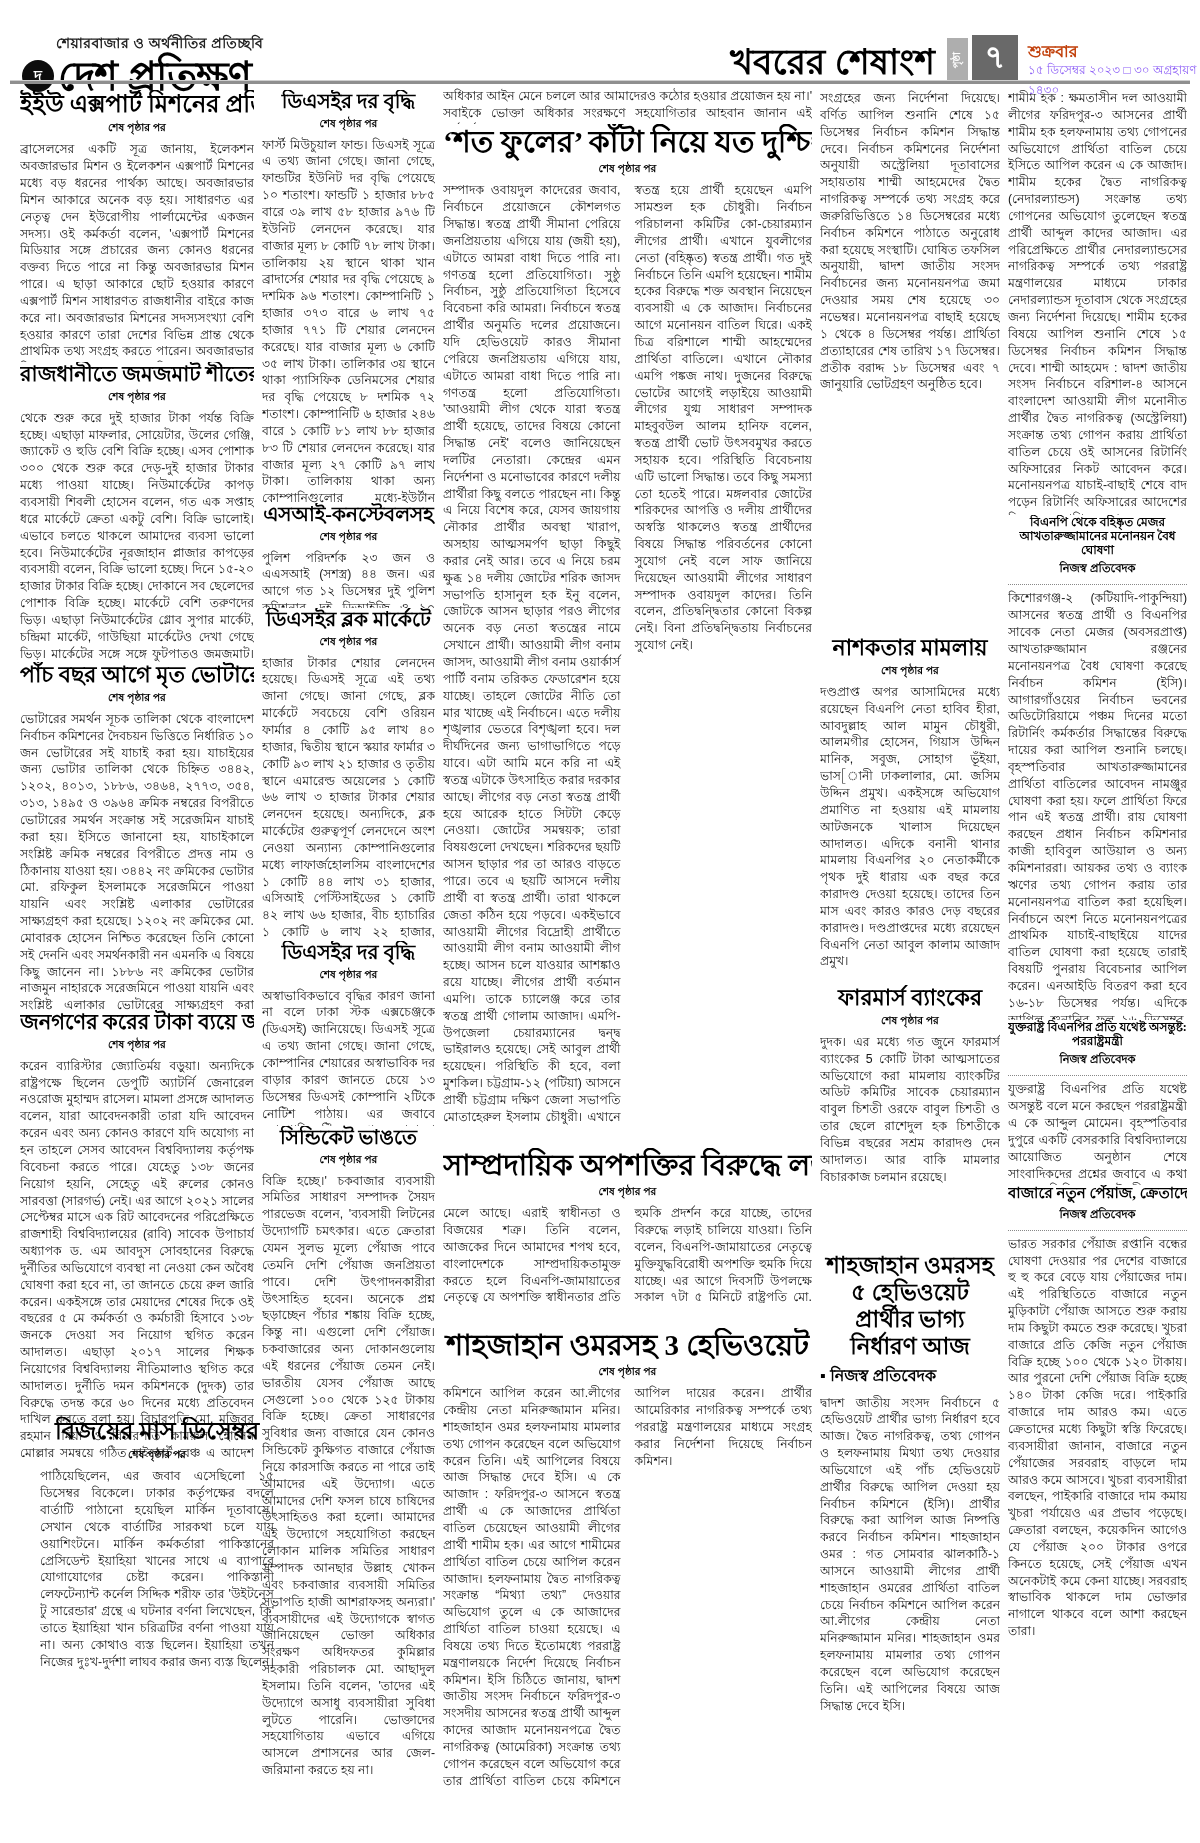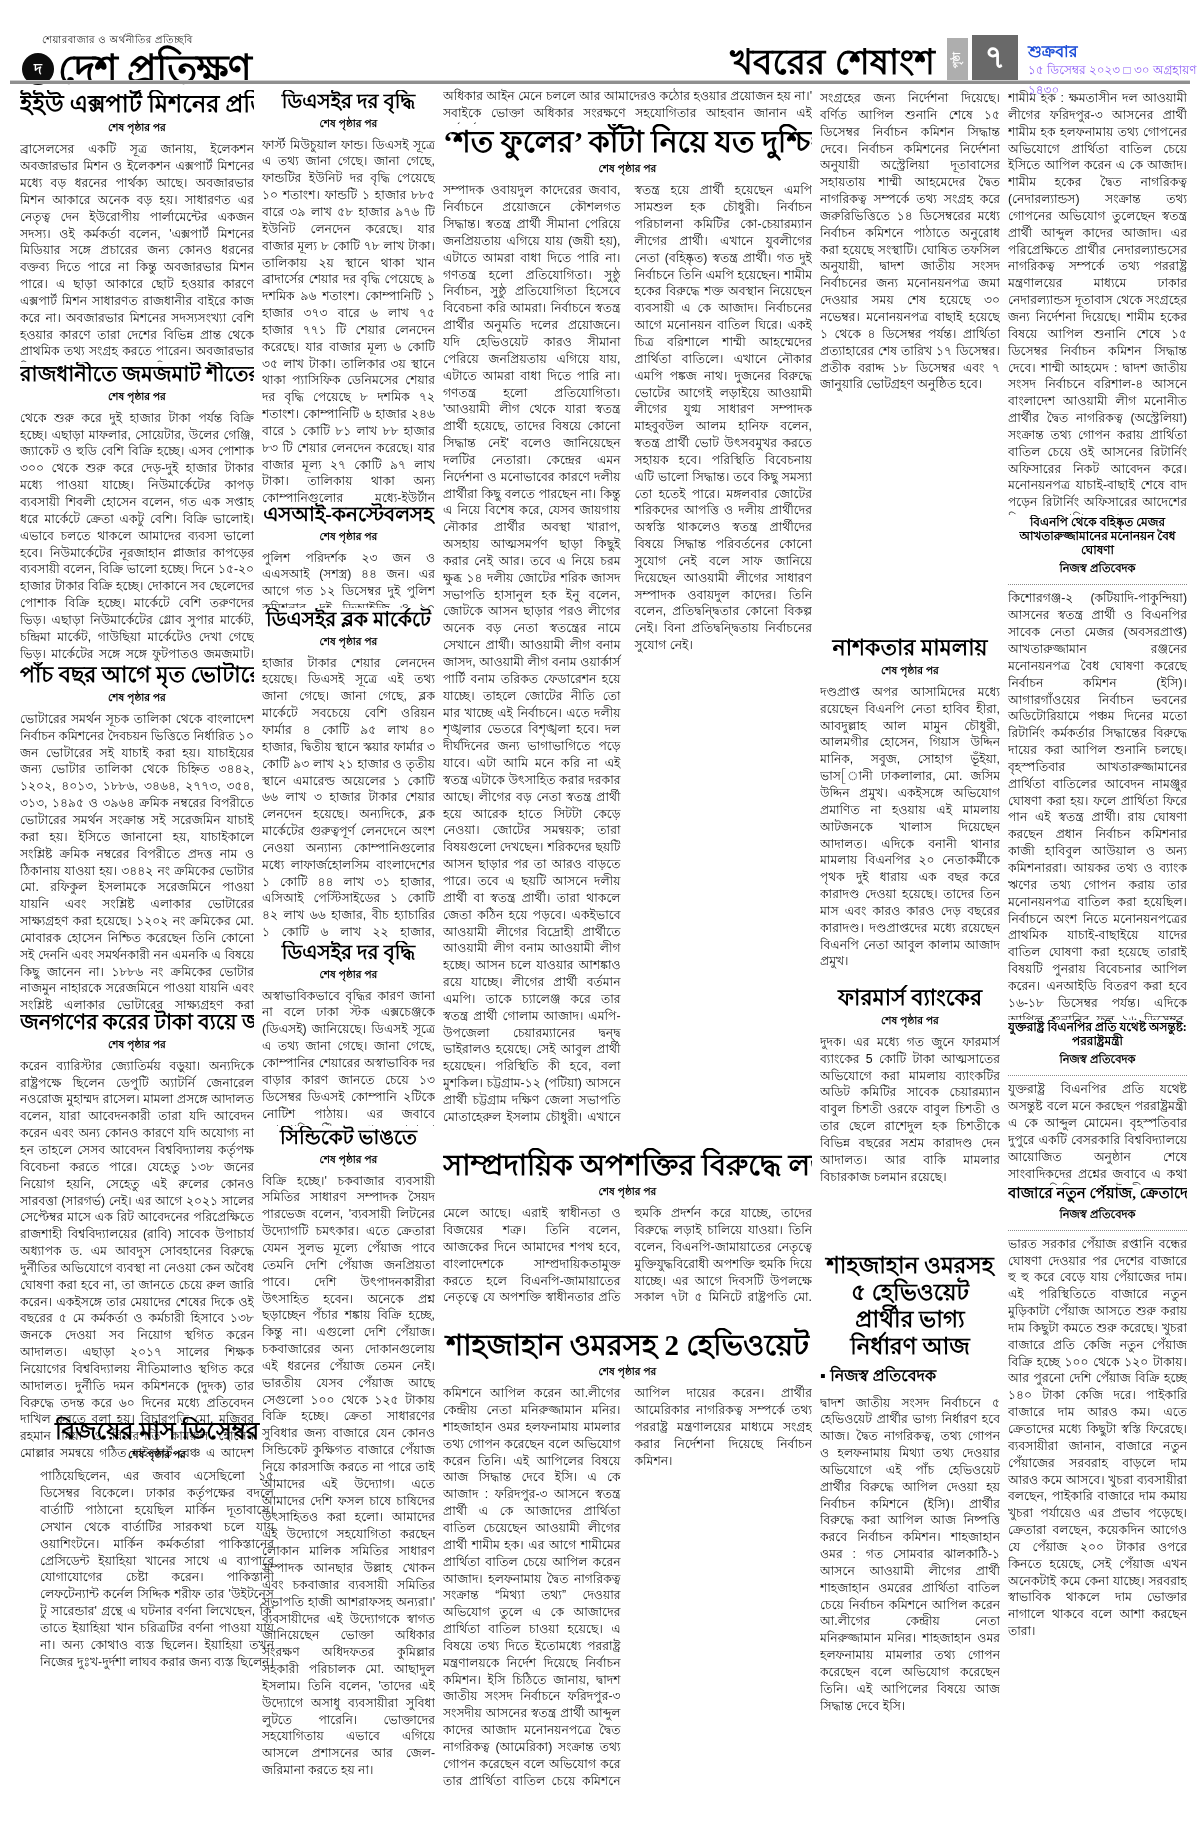--- a/index.html
+++ b/index.html
@@ -3,37 +3,37 @@
 <meta charset="utf-8">
 <style>
   * { margin:0; padding:0; box-sizing:border-box; }
   html,body { background:#ffffff; }
   body {
     width:1200px; height:1843px; position:relative;
     font-family:"Liberation Sans", sans-serif; color:#111; overflow:hidden;
   }
   
   .masthead { position:absolute; left:22px; top:32px; }
-  .tagline  { font-size:10px; font-weight:400; color:#222; margin-left:20px; letter-spacing:.5px; }
+  .tagline  { font-size:14px; font-weight:700; color:#222; margin-left:34px; letter-spacing:.5px; }
   .mast-row { display:flex; align-items:center; gap:4px; }
   .logo     { width:32px; height:32px; background:#0d0d0d; border-radius:50%;
               color:#fff; font-size:15px; font-weight:700; display:flex;
               align-items:center; justify-content:center; }
   .mast-title { font-size:40px; font-weight:900; color:#000; line-height:1; letter-spacing:-1px; }
   .head-rule { position:absolute; left:10px; right:10px; top:80px; height:4px;
                background:#8f8f8f; border-top:1px solid #cfcfcf; }
   .section-title { position:absolute; left:600px; top:44px; width:335px;
                    text-align:right; font-size:35px; font-weight:900; color:#000; line-height:1; }
   .page-label-box { position:absolute; left:947px; top:38px; width:21px; height:45px;
                     background:#aeaeae; color:#fff; display:flex; align-items:center; justify-content:center; }
   .page-label-box span { writing-mode:vertical-rl; transform:rotate(180deg); font-size:10px; font-weight:700; }
   .page-num-box { position:absolute; left:972px; top:35px; width:46px; height:48px;
                   background:#696969; color:#fff; font-size:32px; font-weight:700;
                   display:flex; align-items:center; justify-content:center; }
-  .weekday { position:absolute; left:1028px; top:39px; font-size:16px; font-weight:800; color:#1d4ed8; }
+  .weekday { position:absolute; left:1028px; top:39px; font-size:16px; font-weight:800; color:#c2410c; }
   .dateline { position:absolute; left:1028px; top:61px; font-size:12px; color:#8b5cf6; }
   
   .art { position:absolute; overflow:hidden; }
   .hl  { font-weight:800; text-align:center; line-height:1.18; color:#000;
          font-family:"Liberation Serif", serif; }
   .one { white-space:nowrap; }
   .tag { font-size:10.5px; font-weight:700; text-align:center; padding:2px 0 4px; color:#000; }
   .bd  { font-size:12.3px; line-height:1.37; text-align:justify; color:#151515; }
   .cols2 .bd { column-count:2; column-gap:14px; column-fill:auto; }
   .byline-c { font-size:11.5px; font-weight:700; text-align:center; color:#000;
@@ -135,21 +135,21 @@
   <div class="bd" style="height:944px;">সম্পাদক ওবায়দুল কাদেরের জবাব, নির্বাচনে প্রয়োজনে কৌশলগত সিদ্ধান্ত। স্বতন্ত্র প্রার্থী সীমানা পেরিয়ে জনপ্রিয়তায় এগিয়ে যায় (জয়ী হয়), এটাতে আমরা বাধা দিতে পারি না। গণতন্ত্র হলো প্রতিযোগিতা। সুষ্ঠু নির্বাচন, সুষ্ঠু প্রতিযোগিতা হিসেবে বিবেচনা করি আমরা। নির্বাচনে স্বতন্ত্র প্রার্থীর অনুমতি দলের প্রয়োজনে। যদি হেভিওয়েট কারও সীমানা পেরিয়ে জনপ্রিয়তায় এগিয়ে যায়, এটাতে আমরা বাধা দিতে পারি না। গণতন্ত্র হলো প্রতিযোগিতা। 'আওয়ামী লীগ থেকে যারা স্বতন্ত্র প্রার্থী হয়েছে, তাদের বিষয়ে কোনো সিদ্ধান্ত নেই' বলেও জানিয়েছেন দলটির নেতারা। কেন্দ্রের এমন নির্দেশনা ও মনোভাবের কারণে দলীয় প্রার্থীরা কিছু বলতে পারছেন না। কিন্তু এ নিয়ে বিশেষ করে, যেসব জায়গায় নৌকার প্রার্থীর অবস্থা খারাপ, অসহায় আত্মসমর্পণ ছাড়া কিছুই করার নেই আর। তবে এ নিয়ে চরম ক্ষুব্ধ ১৪ দলীয় জোটের শরিক জাসদ সভাপতি হাসানুল হক ইনু বলেন, জোটকে আসন ছাড়ার পরও লীগের অনেক বড় নেতা স্বতন্ত্রের নামে সেখানে প্রার্থী। আওয়ামী লীগ বনাম জাসদ, আওয়ামী লীগ বনাম ওয়ার্কার্স পার্টি বনাম তরিকত ফেডারেশন হয়ে যাচ্ছে। তাহলে জোটের নীতি তো মার খাচ্ছে এই নির্বাচনে। এতে দলীয় শৃঙ্খলার ভেতরে বিশৃঙ্খলা হবে। দল দীর্ঘদিনের জন্য ভাগাভাগিতে পড়ে যাবে। এটা আমি মনে করি না এই স্বতন্ত্র এটাকে উৎসাহিত করার দরকার আছে। লীগের বড় নেতা স্বতন্ত্র প্রার্থী হয়ে আরেক হাতে সিটটা কেড়ে নেওয়া। জোটের সমন্বয়ক; তারা বিষয়গুলো দেখছেন। শরিকদের ছয়টি আসন ছাড়ার পর তা আরও বাড়তে পারে। তবে এ ছয়টি আসনে দলীয় প্রার্থী বা স্বতন্ত্র প্রার্থী। তারা থাকলে জেতা কঠিন হয়ে পড়বে। একইভাবে আওয়ামী লীগের বিদ্রোহী প্রার্থীতে আওয়ামী লীগ বনাম আওয়ামী লীগ হচ্ছে। আসন চলে যাওয়ার আশঙ্কাও রয়ে যাচ্ছে। লীগের প্রার্থী বর্তমান এমপি। তাকে চ্যালেঞ্জ করে তার স্বতন্ত্র প্রার্থী গোলাম আজাদ। এমপি-উপজেলা চেয়ারম্যানের দ্বন্দ্ব ভাইরালও হয়েছে। সেই আবুল প্রার্থী হয়েছেন। পরিস্থিতি কী হবে, বলা মুশকিল। চট্টগ্রাম-১২ (পটিয়া) আসনে প্রার্থী চট্টগ্রাম দক্ষিণ জেলা সভাপতি মোতাহেরুল ইসলাম চৌধুরী। এখানে স্বতন্ত্র হয়ে প্রার্থী হয়েছেন এমপি সামশুল হক চৌধুরী। নির্বাচন পরিচালনা কমিটির কো-চেয়ারম্যান লীগের প্রার্থী। এখানে যুবলীগের নেতা (বহিষ্কৃত) স্বতন্ত্র প্রার্থী। গত দুই নির্বাচনে তিনি এমপি হয়েছেন। শামীম হকের বিরুদ্ধে শক্ত অবস্থান নিয়েছেন ব্যবসায়ী এ কে আজাদ। নির্বাচনের আগে মনোনয়ন বাতিল ঘিরে। একই চিত্র বরিশালে শাম্মী আহম্মেদের প্রার্থিতা বাতিলে। এখানে নৌকার এমপি পঙ্কজ নাথ। দুজনের বিরুদ্ধে ভোটের আগেই লড়াইয়ে আওয়ামী লীগের যুগ্ম সাধারণ সম্পাদক মাহবুবউল আলম হানিফ বলেন, স্বতন্ত্র প্রার্থী ভোট উৎসবমুখর করতে সহায়ক হবে। পরিস্থিতি বিবেচনায় এটি ভালো সিদ্ধান্ত। তবে কিছু সমস্যা তো হতেই পারে। মঙ্গলবার জোটের শরিকদের আপত্তি ও দলীয় প্রার্থীদের অস্বস্তি থাকলেও স্বতন্ত্র প্রার্থীদের বিষয়ে সিদ্ধান্ত পরিবর্তনের কোনো সুযোগ নেই বলে সাফ জানিয়ে দিয়েছেন আওয়ামী লীগের সাধারণ সম্পাদক ওবায়দুল কাদের। তিনি বলেন, প্রতিদ্বন্দ্বিতার কোনো বিকল্প নেই। বিনা প্রতিদ্বন্দ্বিতায় নির্বাচনের সুযোগ নেই।</div>
 </div>
 
 <div class="art cols2" style="left:443px; top:1148px; width:369px; height:180px;">
   <div class="hl h29 one">সাম্প্রদায়িক অপশক্তির বিরুদ্ধে লড়াই</div>
   <div class="tag">শেষ পৃষ্ঠার পর</div>
   <div class="bd" style="height:108px;">মেলে আছে। এরাই স্বাধীনতা ও বিজয়ের শত্রু। তিনি বলেন, আজকের দিনে আমাদের শপথ হবে, বাংলাদেশকে সাম্প্রদায়িকতামুক্ত করতে হলে বিএনপি-জামায়াতের নেতৃত্বে যে অপশক্তি স্বাধীনতার প্রতি হুমকি প্রদর্শন করে যাচ্ছে, তাদের বিরুদ্ধে লড়াই চালিয়ে যাওয়া। তিনি বলেন, বিএনপি-জামায়াতের নেতৃত্বে মুক্তিযুদ্ধবিরোধী অপশক্তি হুমকি দিয়ে যাচ্ছে। এর আগে দিবসটি উপলক্ষে সকাল ৭টা ৫ মিনিটে রাষ্ট্রপতি মো. সাহাবুদ্দিন এবং ৭টা ৬ মিনিটে প্রধানমন্ত্রী শেখ হাসিনা মিরপুর শহীদ বুদ্ধিজীবী স্মৃতিসৌধে জাতির শ্রেষ্ঠ সন্তানদের প্রতি ফুল দিয়ে শ্রদ্ধা জানান।</div>
 </div>
 
 <div class="art cols2" style="left:443px; top:1328px; width:369px; height:497px;">
-  <div class="hl h29 one">শাহজাহান ওমরসহ 2 হেভিওয়েট</div>
+  <div class="hl h29 one">শাহজাহান ওমরসহ 3 হেভিওয়েট</div>
   <div class="tag">শেষ পৃষ্ঠার পর</div>
   <div class="bd" style="height:420px;">কমিশনে আপিল করেন আ.লীগের কেন্দ্রীয় নেতা মনিরুজ্জামান মনির। শাহজাহান ওমর হলফনামায় মামলার তথ্য গোপন করেছেন বলে অভিযোগ করেন তিনি। এই আপিলের বিষয়ে আজ সিদ্ধান্ত দেবে ইসি। এ কে আজাদ : ফরিদপুর-৩ আসনে স্বতন্ত্র প্রার্থী এ কে আজাদের প্রার্থিতা বাতিল চেয়েছেন আওয়ামী লীগের প্রার্থী শামীম হক। এর আগে শামীমের প্রার্থিতা বাতিল চেয়ে আপিল করেন আজাদ। হলফনামায় দ্বৈত নাগরিকত্ব সংক্রান্ত “মিথ্যা তথ্য” দেওয়ার অভিযোগ তুলে এ কে আজাদের প্রার্থিতা বাতিল চাওয়া হয়েছে। এ বিষয়ে তথ্য দিতে ইতোমধ্যে পররাষ্ট্র মন্ত্রণালয়কে নির্দেশ দিয়েছে নির্বাচন কমিশন। ইসি চিঠিতে জানায়, দ্বাদশ জাতীয় সংসদ নির্বাচনে ফরিদপুর-৩ সংসদীয় আসনের স্বতন্ত্র প্রার্থী আব্দুল কাদের আজাদ মনোনয়নপত্রে দ্বৈত নাগরিকত্ব (আমেরিকা) সংক্রান্ত তথ্য গোপন করেছেন বলে অভিযোগ করে তার প্রার্থিতা বাতিল চেয়ে কমিশনে আপিল দায়ের করেন। প্রার্থীর আমেরিকার নাগরিকত্ব সম্পর্কে তথ্য পররাষ্ট্র মন্ত্রণালয়ের মাধ্যমে সংগ্রহ করার নির্দেশনা দিয়েছে নির্বাচন কমিশন।</div>
 </div>
 
 <div class="art" style="left:820px; top:90px; width:180px; height:545px;">
   <div class="bd">সংগ্রহের জন্য নির্দেশনা দিয়েছে। বর্ণিত আপিল শুনানি শেষে ১৫ ডিসেম্বর নির্বাচন কমিশন সিদ্ধান্ত দেবে। নির্বাচন কমিশনের নির্দেশনা অনুযায়ী অস্ট্রেলিয়া দূতাবাসের সহায়তায় শাম্মী আহমেদের দ্বৈত নাগরিকত্ব সম্পর্কে তথ্য সংগ্রহ করে জরুরিভিত্তিতে ১৪ ডিসেম্বরের মধ্যে নির্বাচন কমিশনে পাঠাতে অনুরোধ করা হয়েছে সংস্থাটি। ঘোষিত তফসিল অনুযায়ী, দ্বাদশ জাতীয় সংসদ নির্বাচনের জন্য মনোনয়নপত্র জমা দেওয়ার সময় শেষ হয়েছে ৩০ নভেম্বর। মনোনয়নপত্র বাছাই হয়েছে ১ থেকে ৪ ডিসেম্বর পর্যন্ত। প্রার্থিতা প্রত্যাহারের শেষ তারিখ ১৭ ডিসেম্বর। প্রতীক বরাদ্দ ১৮ ডিসেম্বর এবং ৭ জানুয়ারি ভোটগ্রহণ অনুষ্ঠিত হবে।</div>
 </div>
 
 <div class="art" style="left:820px; top:635px; width:180px; height:350px;">
   <div class="hl h22 one">নাশকতার মামলায়</div>

